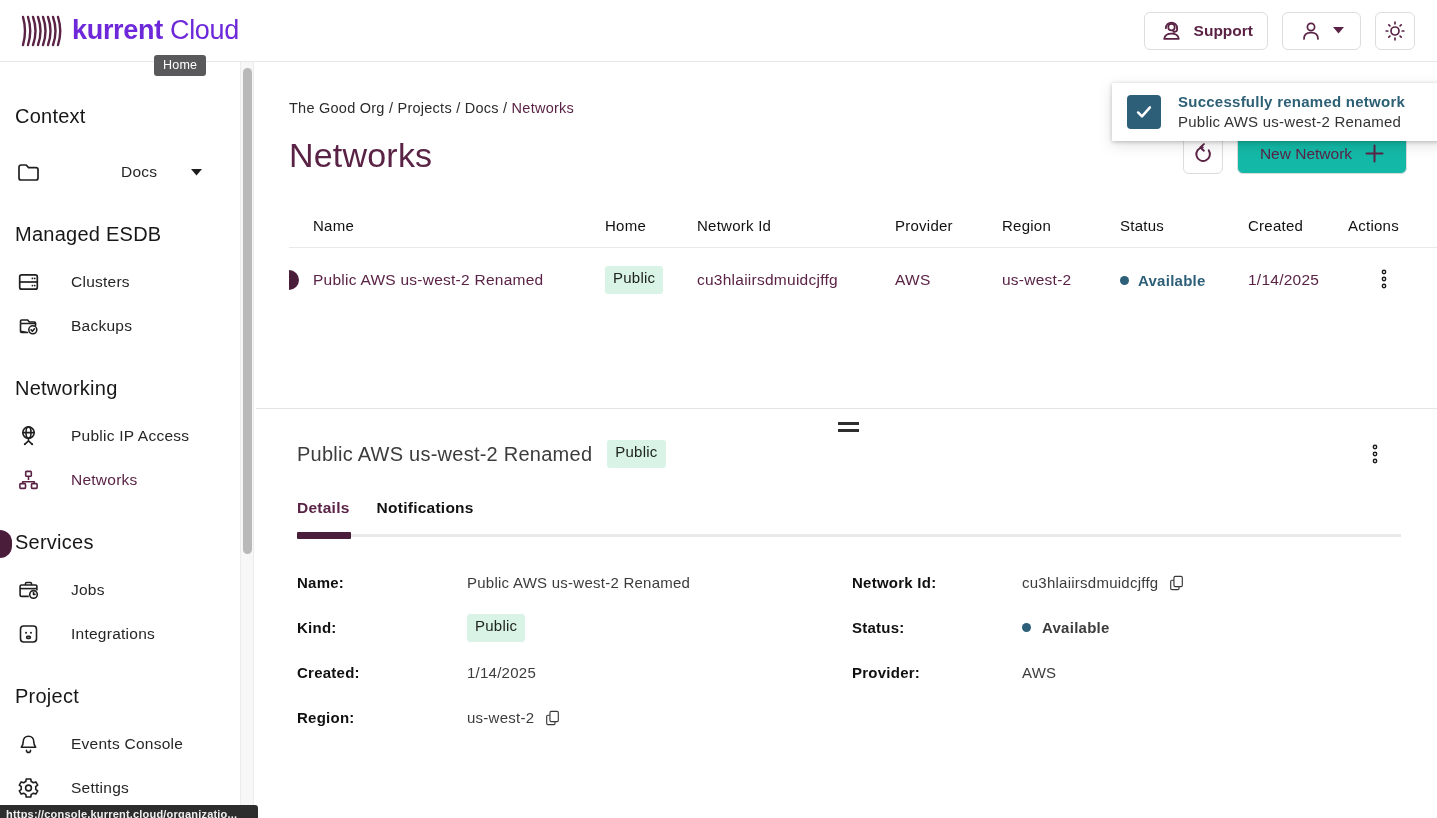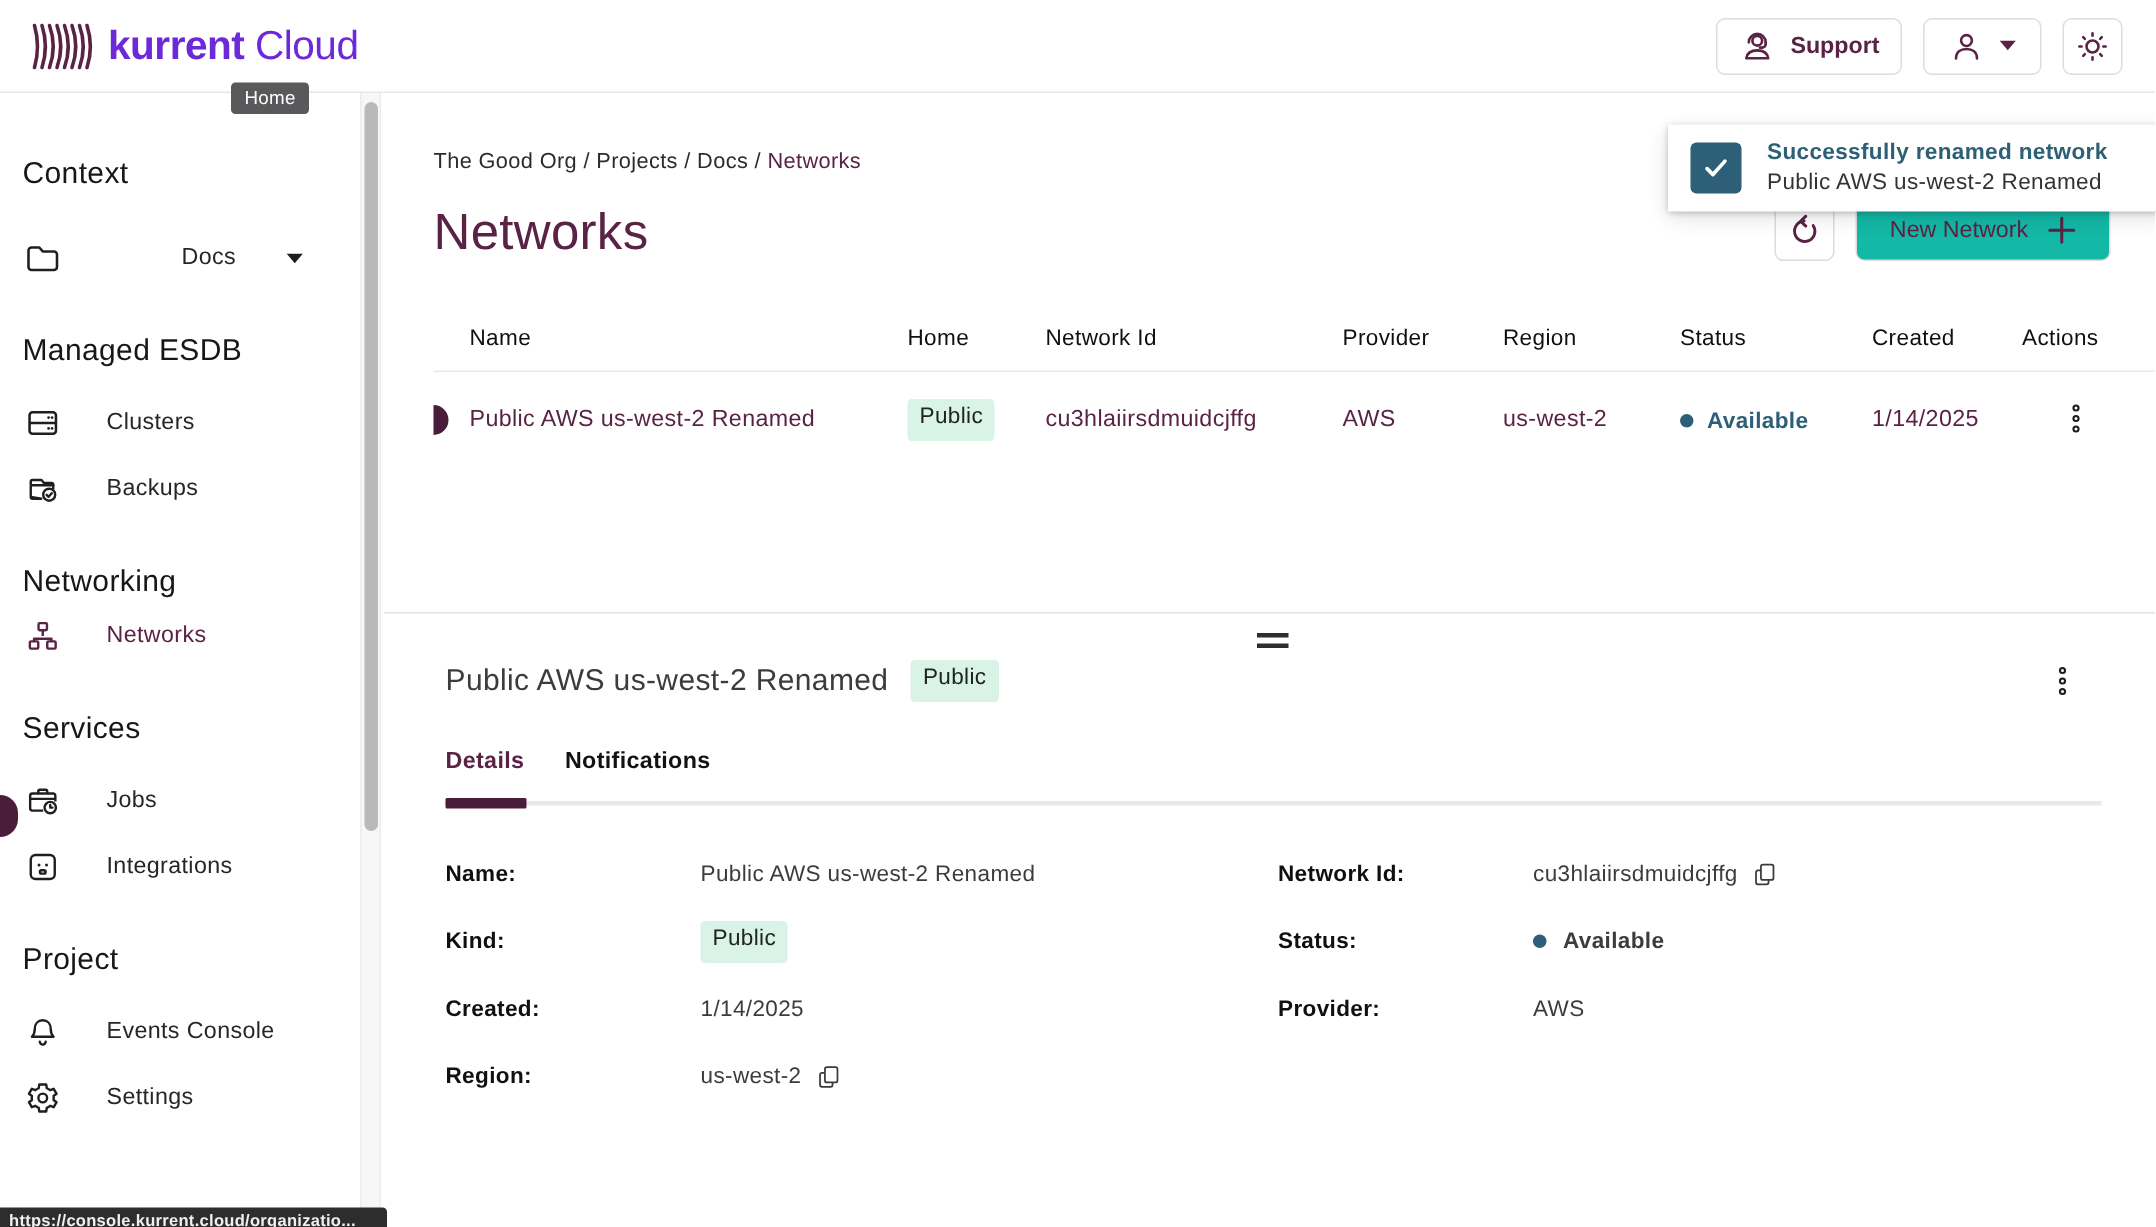--- a/index.html
+++ b/index.html
@@ -247,20 +247,33 @@
           <path d="M4,9.5 V7.2 a1.2,1.2 0 0 1 1.2,-1.2 h6 l1.6,2 h5 a1.2,1.2 0 0 1 1.2,1.2 v1"></path>
           <path d="M4,9.5 h15 v2.5 m-8,6.5 h-5.8 a1.2,1.2 0 0 1 -1.2,-1.2 z M4,9.5 v7.8"></path>
           <circle cx="16.3" cy="15.8" r="4" fill="#ffffff"></circle>
           <path d="M14.6,15.9 l1.3,1.3 2.1,-2.4" stroke-linecap="round"></path>
         </svg>
       </span>
       <span>Backups</span>
     </div>
 
     <div class="side-heading">Networking</div>
+    <div class="side-item after-heading">
+      <span class="ic">
+        <svg width="25" height="24" viewBox="0 0 24 24" fill="none" stroke="currentColor" stroke-width="1.6" stroke-linecap="round">
+          <circle cx="12" cy="8.6" r="5.7"></circle>
+          <ellipse cx="12" cy="8.6" rx="2.5" ry="5.7"></ellipse>
+          <path d="M6.3,8.6 h11.4"></path>
+          <path d="M12,14.3 v2.6 M12,16.9 l-3.3,2.9 M12,16.9 l3.3,2.9"></path>
+          <circle cx="8.3" cy="20.2" r="1" fill="currentColor" stroke="none"></circle>
+          <circle cx="15.7" cy="20.2" r="1" fill="currentColor" stroke="none"></circle>
+        </svg>
+      </span>
+      <span>Public IP Access</span>
+    </div>
     <div class="side-item active">
       <span class="ic">
         <svg width="25" height="24" viewBox="0 0 24 24" fill="none" stroke="currentColor" stroke-width="1.6" stroke-linejoin="round">
           <rect x="9.2" y="3.4" width="5.6" height="4.8" rx="0.8"></rect>
           <rect x="3.4" y="15.6" width="5.6" height="4.8" rx="0.8"></rect>
           <rect x="15" y="15.6" width="5.6" height="4.8" rx="0.8"></rect>
           <path d="M12,8.2 v3.8 M6.2,15.6 v-1.8 h11.6 v1.8"></path>
         </svg>
       </span>
       <span>Networks</span>

